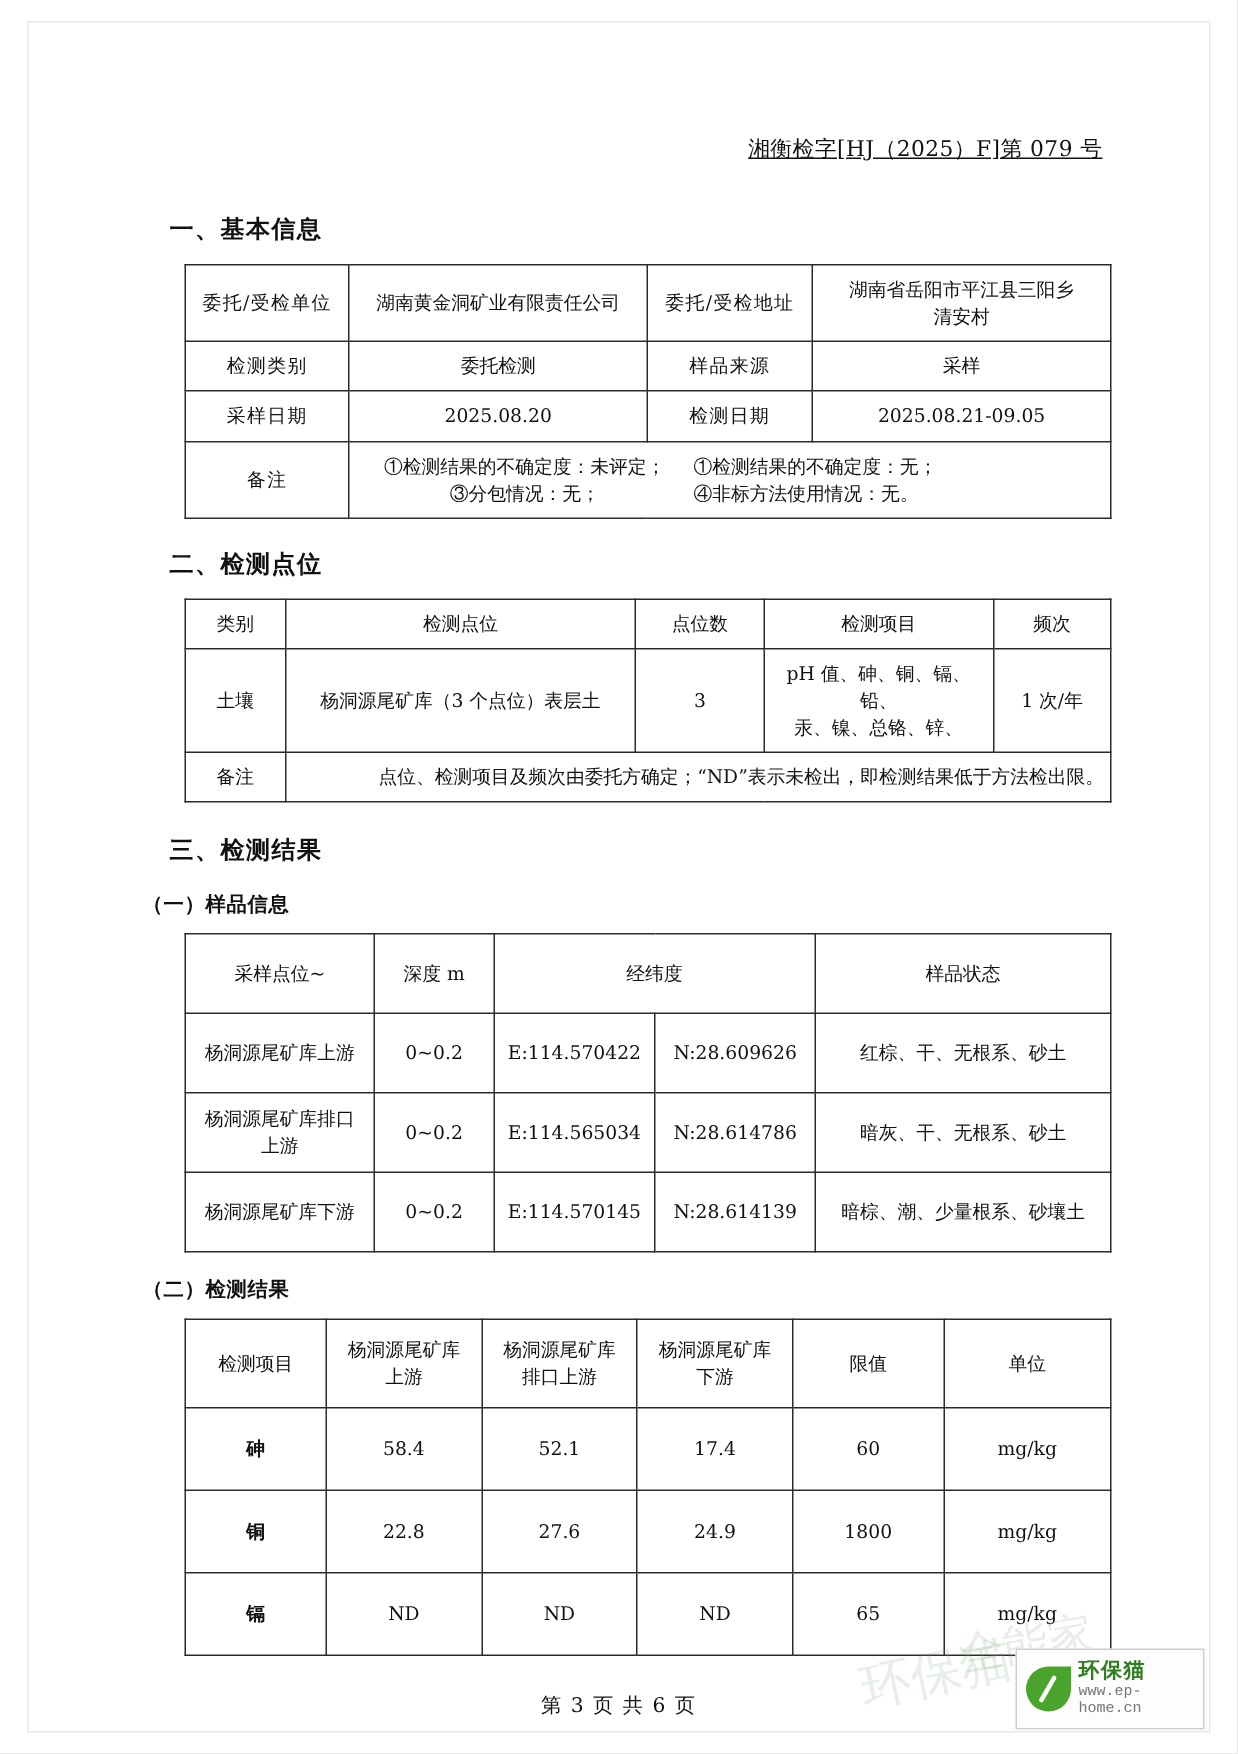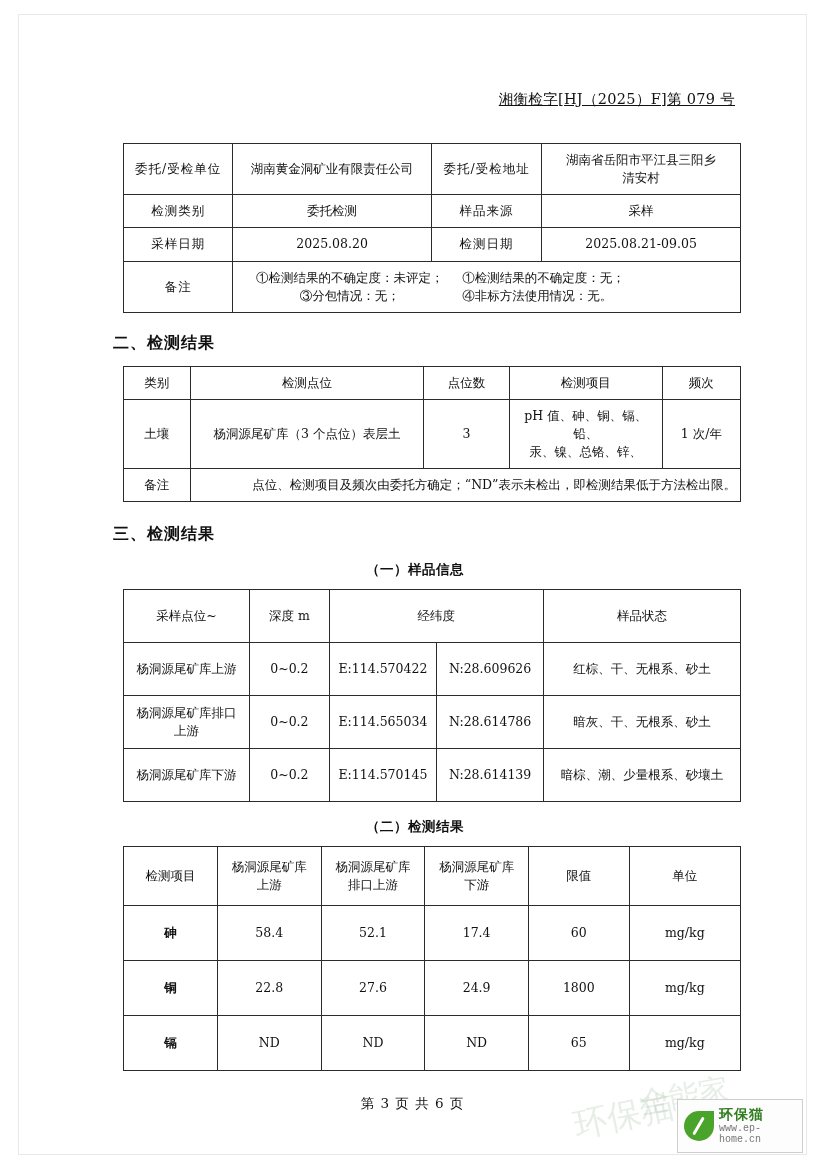--- a/index.html
+++ b/index.html
@@ -80,33 +80,33 @@
     font-size: 12.5px;
     line-height: 1.6;
   }
   .remark-cols {
     display: flex;
   }
   .remark-cols > span { display: block; }
   .remark-col-a { width: 225px; }
 
   .subtitle {
-    text-align: center;
+    text-align: left;
     font-size: 13.5px;
     font-family: "DejaVu Serif", "Liberation Serif", serif;
     font-weight: bold;
     color: #111;
     margin: 16px 0 10px 0;
     letter-spacing: 0.5px;
   }
   .footer {
     position: absolute;
     left: 0;
     right: 0;
-    top: 1095px;
+    top: 1128px;
     text-align: center;
     font-size: 13.5px;
     font-family: "DejaVu Serif", "Liberation Serif", serif;
     color: #111;
     letter-spacing: 1px;
   }
   
   .watermark {
     position: absolute;
     right: 22px;
@@ -163,20 +163,21 @@
 </head>
 <body>
 
 <div class="page">
   <div class="scan-edge"></div>
 
   <div class="content">
 
     <div class="doc-code">湘衡检字[HJ（2025）F]第 079 号</div>
 
+    <div class="section-title">一、基本信息</div>
 
     <table class="grid">
       <tbody>
         <tr>
           <td class="lbl" style="width:105px">委托/受检单位</td>
           <td style="width:195px">湖南黄金洞矿业有限责任公司</td>
           <td class="lbl" style="width:105px">委托/受检地址</td>
           <td style="width:195px; white-space:pre-line">湖南省岳阳市平江县三阳乡
 清安村</td>
         </tr>
@@ -201,21 +202,21 @@
             </div>
             <div class="remark-cols">
               <span class="remark-col-a">③分包情况：无；</span>
               <span>④非标方法使用情况：无。</span>
             </div>
           </td>
         </tr>
       </tbody>
     </table>
 
-    <div class="section-title sec2">二、检测结果</div>
+    <div class="section-title sec2">二、检测点位</div>
 
     <table class="grid">
       <tbody>
         <tr>
           <td style="width:60px">类别</td>
           <td style="width:235px">检测点位</td>
           <td style="width:80px">点位数</td>
           <td style="width:150px">检测项目</td>
           <td style="width:72px">频次</td>
         </tr>

